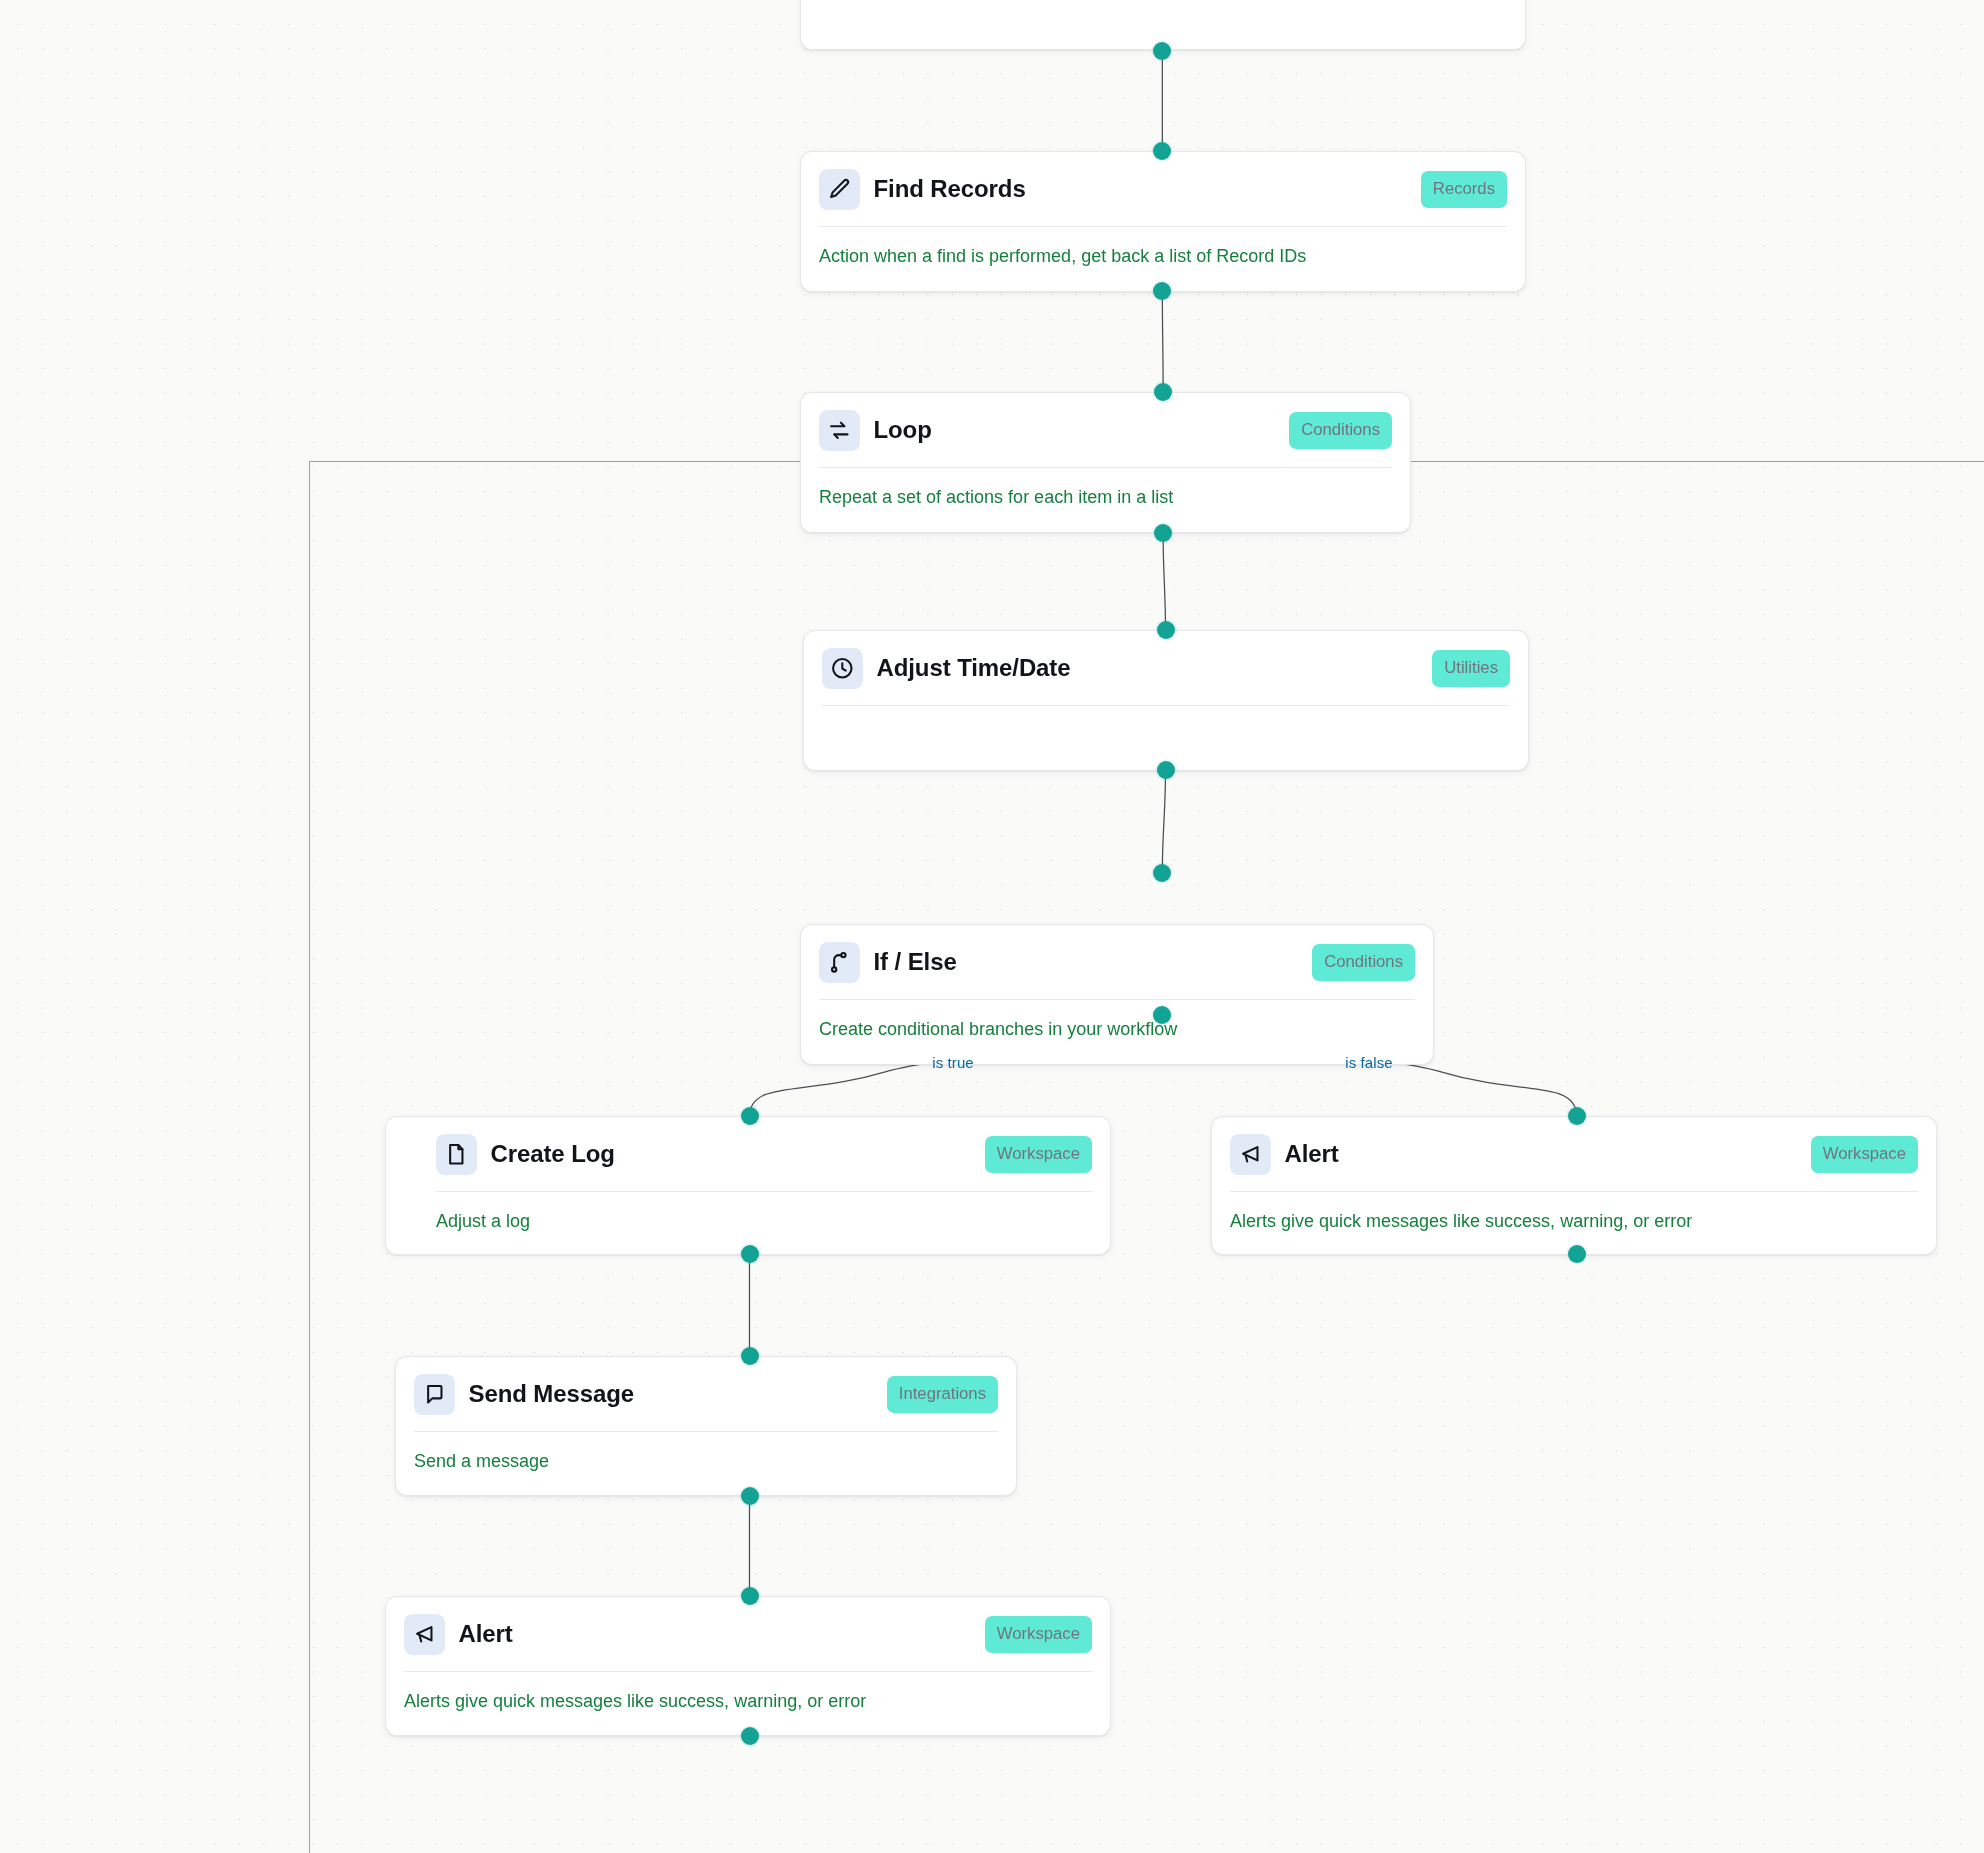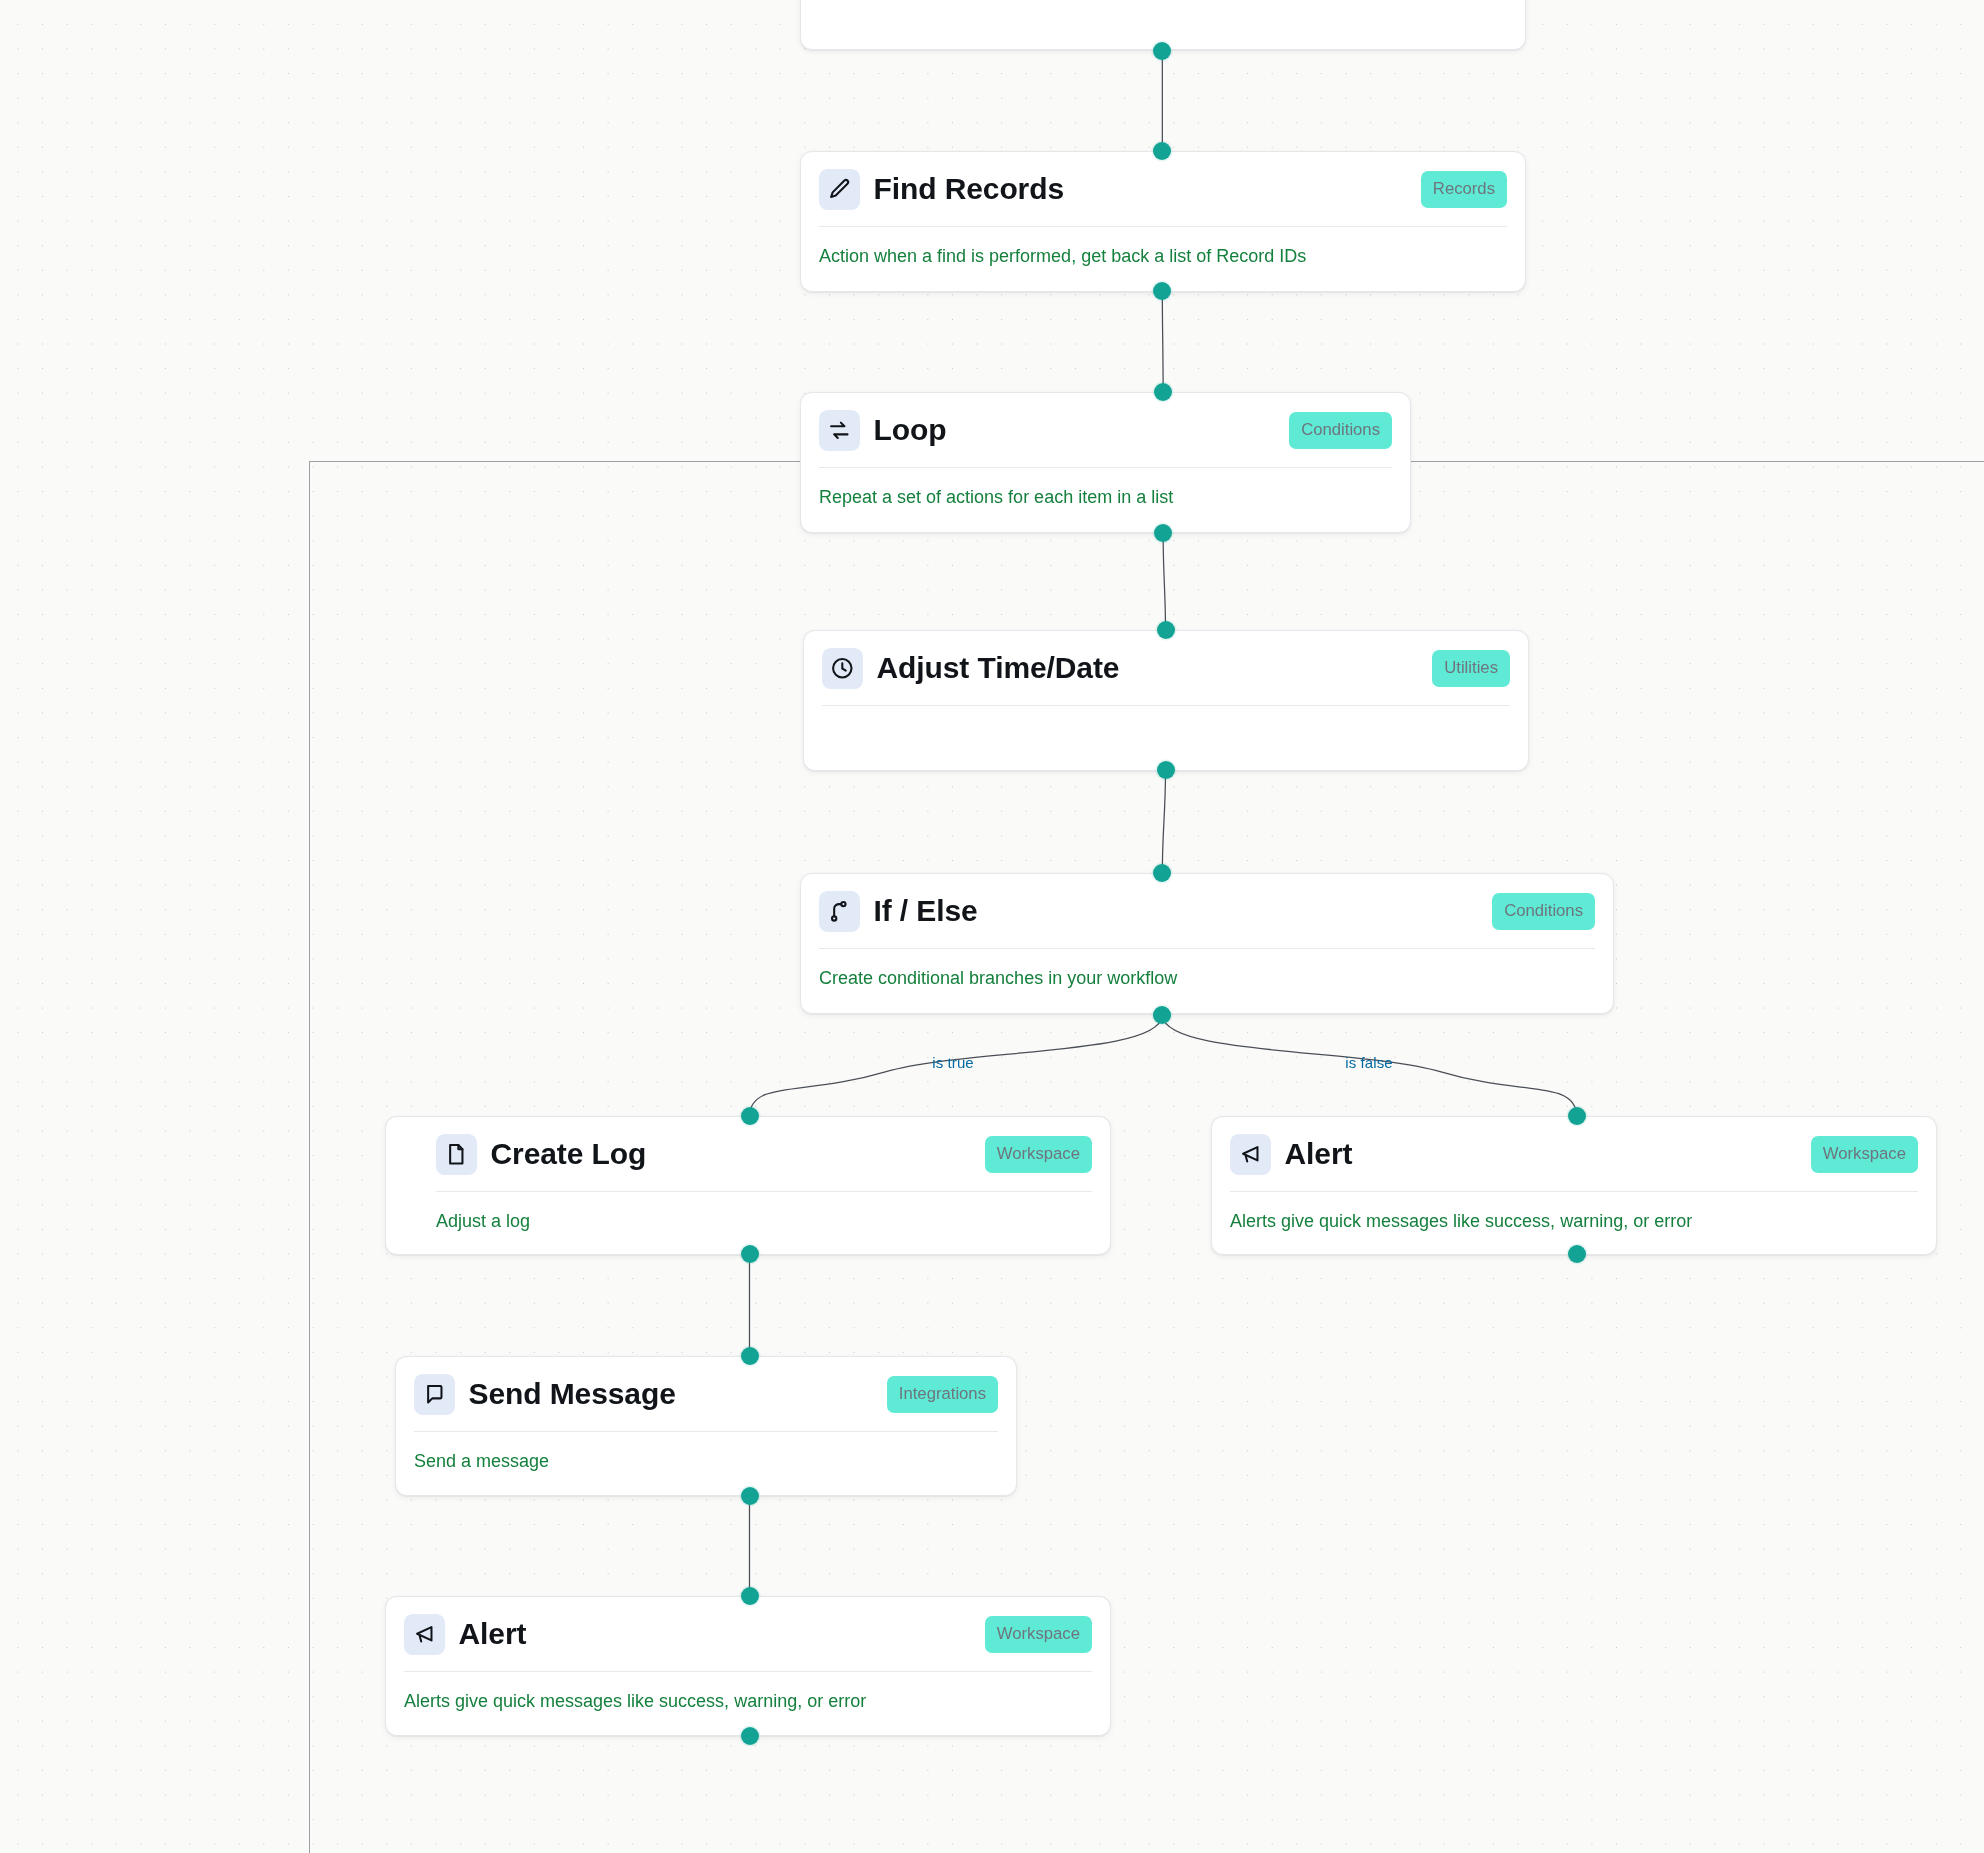--- a/index.html
+++ b/index.html
@@ -66,21 +66,21 @@
   }
   .icon-badge{
     width:41px;height:41px;
     border-radius:8.7px;
     background:#E2EAF8;
     display:flex;align-items:center;justify-content:center;
     flex:0 0 auto;
   }
   .icon-badge svg{width:24.6px;height:24.6px;display:block;}
   .card-title{
-    font-size:30px;
+    font-size:24px;
     font-weight:700;
     color:#111418;
     letter-spacing:-0.1px;
     line-height:1;
     flex:1 1 auto;
     white-space:nowrap;
   }
   .tag{
     flex:0 0 auto;
     background:#5eead4;
@@ -168,21 +168,21 @@
           <circle cx="12" cy="12" r="9"></circle>
             <path d="M12 7v5.2l3.4 2"></path>
         </svg>
       </span>
       <span class="card-title">Adjust Time/Date</span>
       <span class="tag">Utilities</span>
     </div>
     <div class="divider"></div>
   </div>
 
-  <div class="card" style="left:800px;top:873px;width:814px;height:141px;">
+  <div class="card" style="left:800px;top:924px;width:634px;height:141px;">
     <div class="card-head">
       <span class="icon-badge">
         <svg viewBox="0 0 24 24" fill="none" stroke="#111418" stroke-width="2" stroke-linecap="round" stroke-linejoin="round">
           <circle cx="7" cy="19" r="2.1"></circle>
             <circle cx="16" cy="5" r="2.1"></circle>
           <path d="M7 17V9.5C7 6.6 9.3 5 12 5h2"></path>
         </svg>
       </span>
       <span class="card-title">If / Else</span>
       <span class="tag">Conditions</span>

